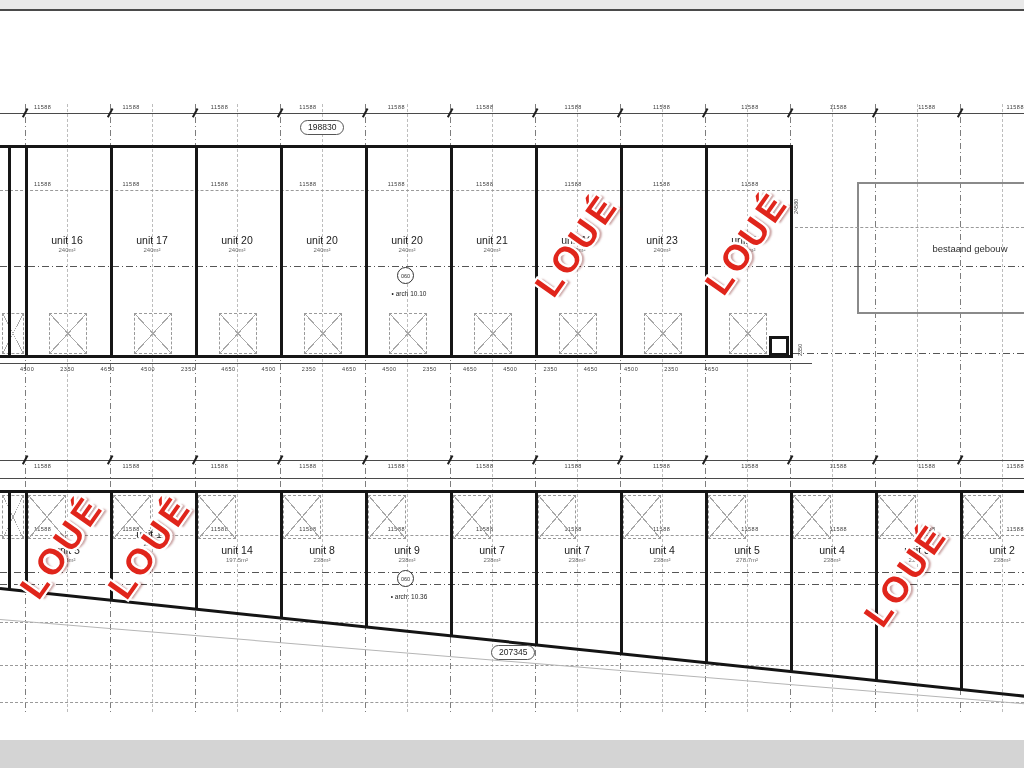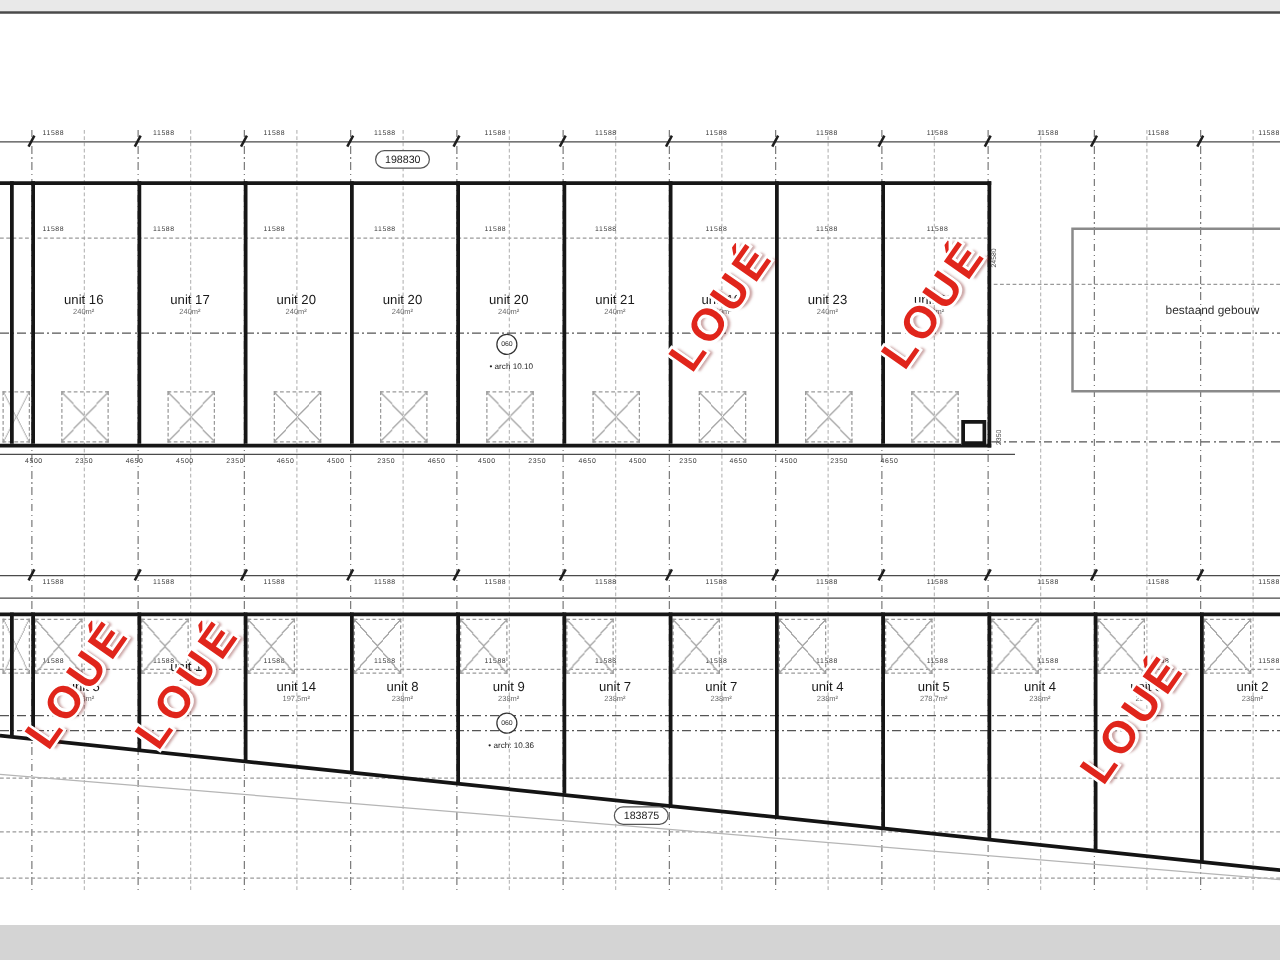--- a/index.html
+++ b/index.html
@@ -292,21 +292,21 @@
       </div>
 
     <div class="abs circle" style="left:397px;top:163px">060</div>
     <div class="abs arch" style="left:374px;top:186px">• arch 10.10</div>
     <div class="abs circle" style="left:397px;top:466px">060</div>
     <div class="abs arch" style="left:374px;top:489px">• arch: 10.36</div>
 
     <div class="abs sidedim" style="left:793px;top:110px">24580</div>
     <div class="abs sidedim" style="left:797px;top:252px">2350</div>
 
-    <div class="abs oval" style="left:491px;top:541px">183875</div>
+    <div class="abs oval" style="left:491px;top:541px">207345</div>
 
     <div class="abs stamp" style="left:577px;top:141px">LOUÉ</div>
     <div class="abs stamp" style="left:747px;top:139px">LOUÉ</div>
     <div class="abs stamp" style="left:62px;top:443px">LOUÉ</div>
     <div class="abs stamp" style="left:150px;top:443px">LOUÉ</div>
     <div class="abs stamp" style="left:906px;top:471px">LOUÉ</div>
 
   </div>
 
   <div class="abs" id="bottom-band"></div>

